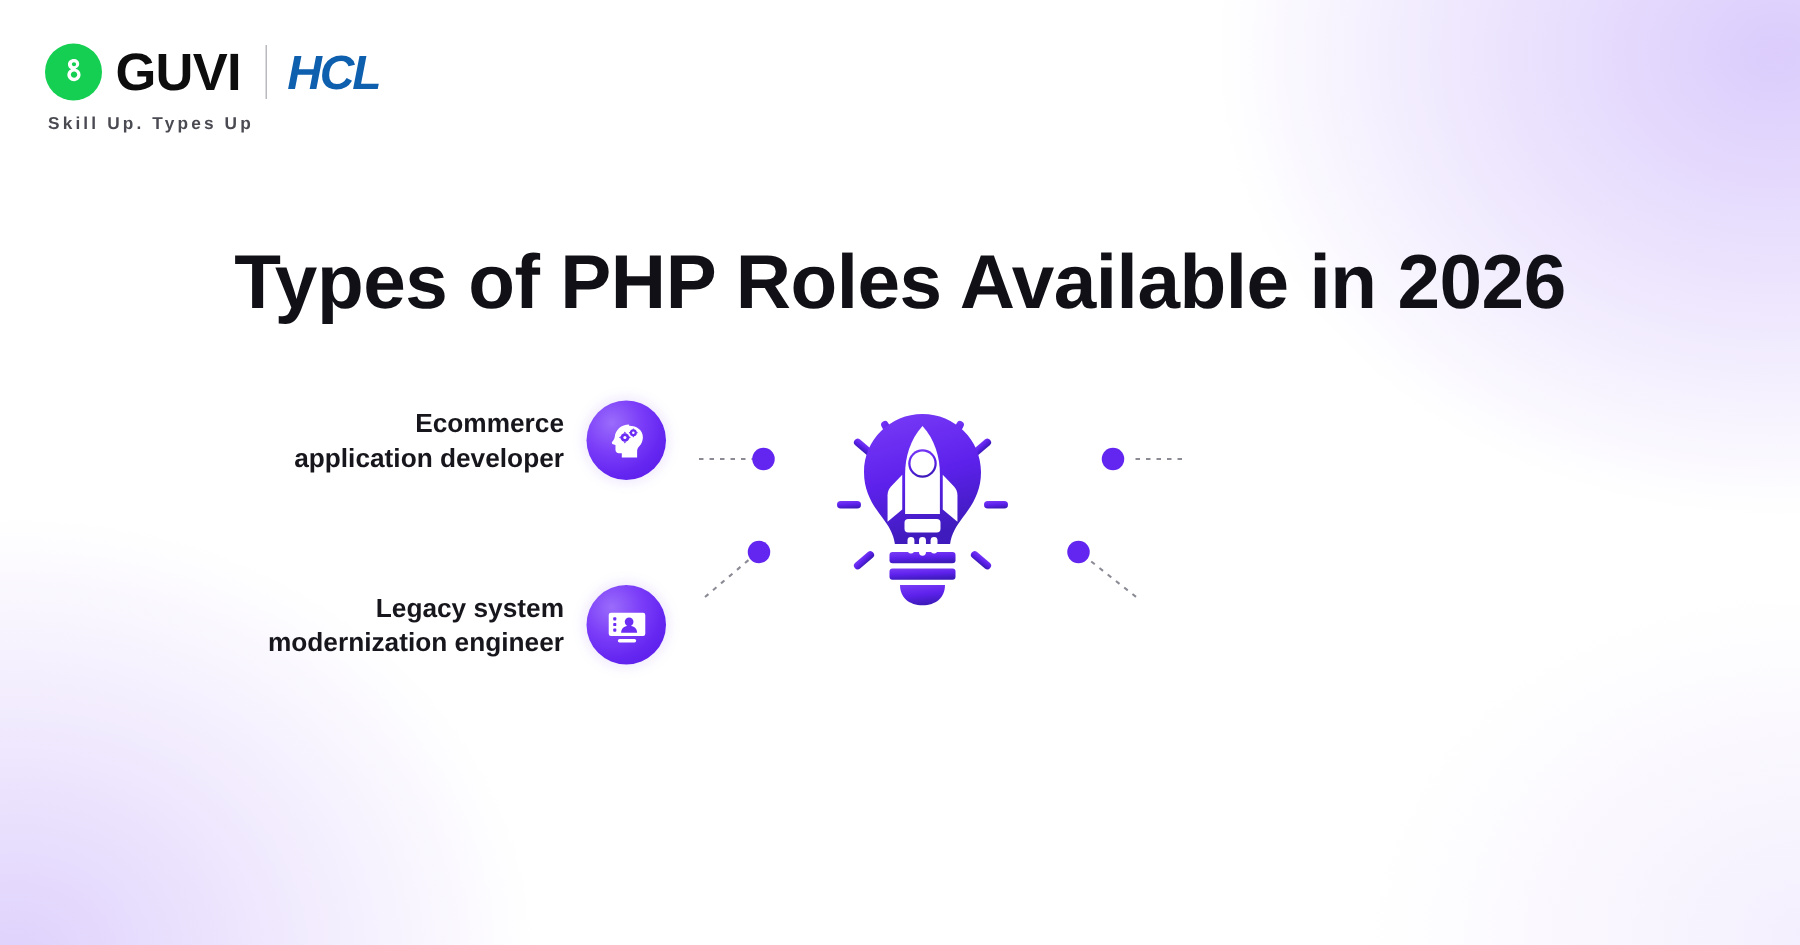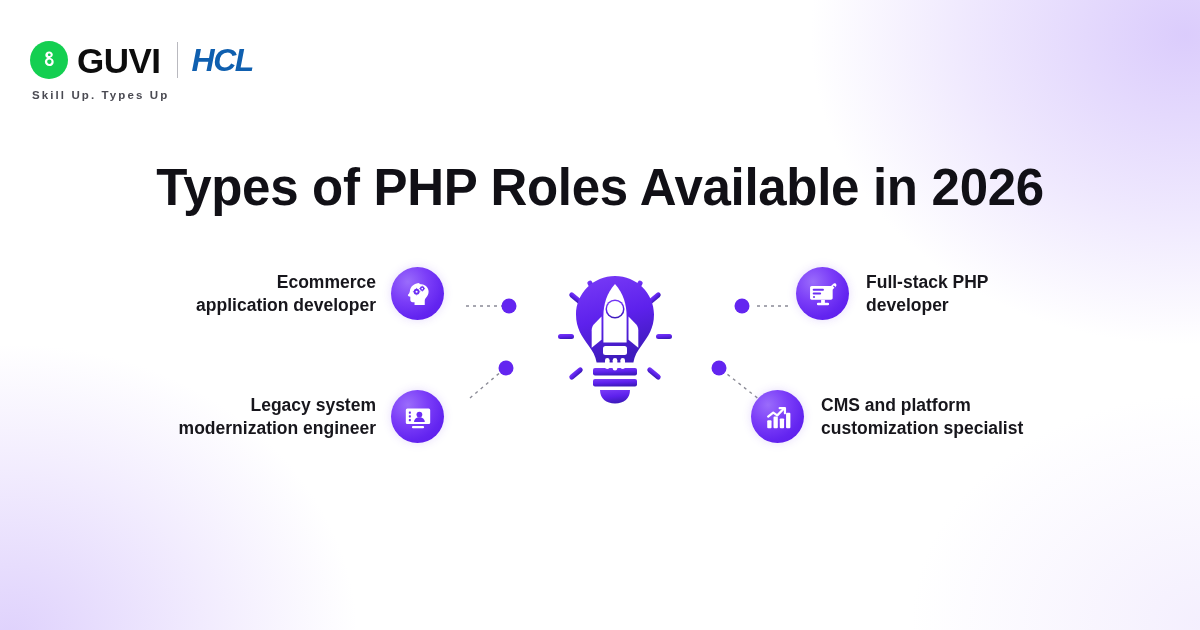--- a/index.html
+++ b/index.html
@@ -32,21 +32,20 @@
     left: 30px;
     top: 26px;
     display: flex;
     flex-direction: column;
     align-items: flex-start;
   }
   .brand-row {
     display: flex;
     align-items: center;
     height: 44px;
-    margin-top: 12px;
   }
   .guvi-mark {
     width: 38px;
     height: 38px;
     border-radius: 50%;
     background: #14cf51;
     display: flex;
     align-items: center;
     justify-content: center;
     flex: none;
@@ -263,46 +262,16 @@
           <rect x="6.2" y="10.2" width="2.2" height="2.2" rx="0.6" fill="#6c2df4"></rect>
           <rect x="6.2" y="14.2" width="2.2" height="2.2" rx="0.6" fill="#6c2df4"></rect>
           <rect x="6.2" y="18.2" width="2.2" height="2.2" rx="0.6" fill="#6c2df4"></rect>
           <circle cx="17.5" cy="13.4" r="3.1" fill="#6c2df4"></circle>
           <path d="M11.8 21.2c0-3.2 2.6-5 5.7-5s5.7 1.8 5.7 5H11.8z" fill="#6c2df4"></path>
           <rect x="9.5" y="25.6" width="13" height="2.4" rx="1.2" fill="#ffffff"></rect>
         </svg>
       </span>
     </div>
 
-    <div class="node node-right" id="node-fullstack">
-      <span class="node-icon">
-        <svg width="30" height="30" viewBox="0 0 32 32" aria-hidden="true">
-          <path d="M4 7.5h20.5c1 0 1.8 0.8 1.8 1.8v11c0 1-0.8 1.8-1.8 1.8H4c-1 0-1.8-0.8-1.8-1.8v-11c0-1 0.8-1.8 1.8-1.8z" fill="#ffffff"></path>
-          <rect x="5" y="10.4" width="12" height="2" rx="1" fill="#6c2df4"></rect>
-          <rect x="5" y="14.4" width="9" height="2" rx="1" fill="#6c2df4"></rect>
-          <circle cx="6.4" cy="19.2" r="1.1" fill="#6c2df4"></circle>
-          <path d="M26.8 5.2c1.3-1 2.9-0.6 3.4 0.6 0.4 1-0.2 2-1.2 2.9L20.4 16l-3.5 1.3 1.1-3.6 8.8-8.5z" fill="#ffffff"></path>
-          <path d="M27.6 6.9l1.7 1.7-0.9 0.9-1.7-1.7 0.9-0.9z" fill="#6c2df4"></path>
-          <rect x="9.5" y="25.4" width="13" height="2.6" rx="1.3" fill="#ffffff"></rect>
-          <rect x="14" y="22.2" width="4" height="3.6" fill="#ffffff"></rect>
-        </svg>
-      </span>
-      <span class="node-label">Full-stack PHP
-developer</span>
-    </div>
-
-    <div class="node node-right" id="node-cms">
-      <span class="node-icon">
-        <svg width="30" height="30" viewBox="0 0 32 32" aria-hidden="true">
-          <rect x="4.5" y="19.5" width="4.6" height="8.5" rx="1" fill="#ffffff"></rect>
-          <rect x="11.2" y="15.5" width="4.6" height="12.5" rx="1" fill="#ffffff"></rect>
-          <rect x="17.9" y="17.5" width="4.6" height="10.5" rx="1" fill="#ffffff"></rect>
-          <rect x="24.6" y="11.5" width="4.6" height="16.5" rx="1" fill="#ffffff"></rect>
-          <path d="M5.5 15.6l5.4-4.3 4.3 3 6.4-6.6" stroke="#ffffff" stroke-width="2.4" fill="none" stroke-linecap="round" stroke-linejoin="round"></path>
-          <path d="M17.8 6.6h5.6v5.4" stroke="#ffffff" stroke-width="2.4" fill="none" stroke-linecap="round" stroke-linejoin="round"></path>
-        </svg>
-      </span>
-      <span class="node-label">CMS and platform
-customization specialist</span>
-    </div>
+
 
   </div>
 </div>
 
 </body></html>

